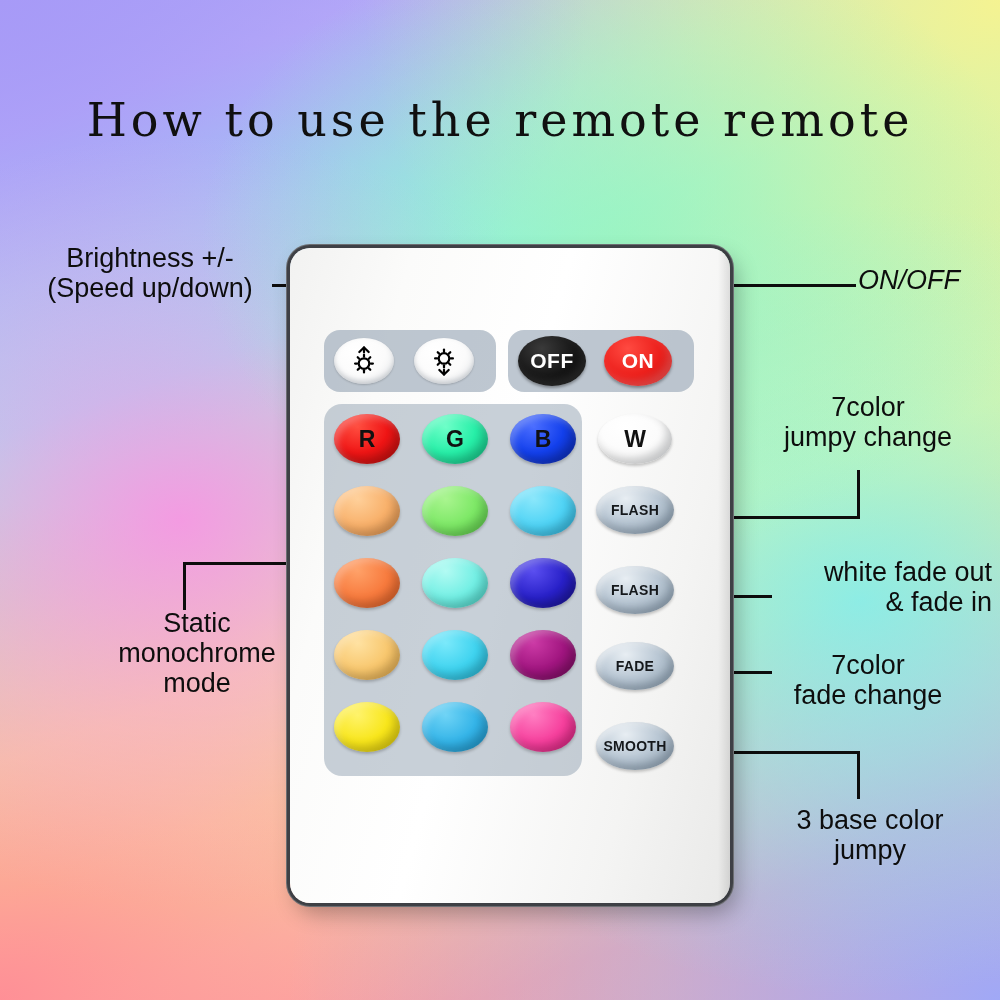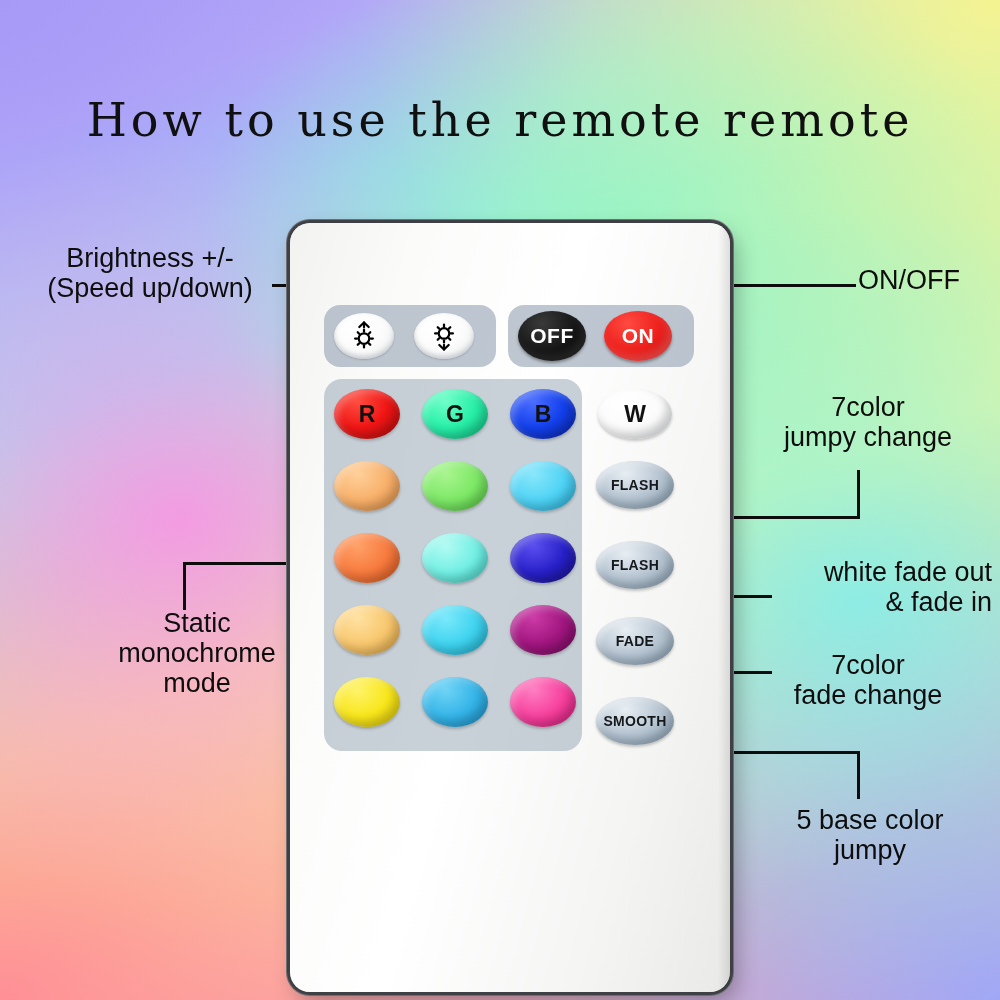--- a/index.html
+++ b/index.html
@@ -60,21 +60,21 @@
   .title{
     position:absolute;left:0;right:0;top:93px;
     text-align:center;
     font-family:"DejaVu Serif",serif;
     font-size:46px;letter-spacing:4px;color:#101010;
     white-space:nowrap;
   }
 
   
   .remote{
-    position:absolute;left:290px;top:223px;width:440px;height:769px;
+    position:absolute;left:290px;top:248px;width:440px;height:655px;
     border-radius:20px;
     background:linear-gradient(105deg,#f2f2f1 0%,#fbfbfa 20%,#ffffff 46%,#f4f4f3 78%,#e9e9e8 100%);
     box-shadow:
       0 0 0 3px #3e4045,
       0 0 0 4px #6c6e72,
       6px 10px 22px rgba(0,0,0,.30);
   }
   .remote:after{ 
     content:"";position:absolute;right:0;top:0;bottom:0;width:12px;border-radius:0 17px 17px 0;
     background:linear-gradient(90deg,rgba(0,0,0,0),rgba(0,0,0,.10));
@@ -133,21 +133,21 @@
   }
 
   
   .label{
     position:absolute;color:#0d0d0d;
     font-family:"Liberation Sans",sans-serif;
     font-size:27px;line-height:1.12;white-space:pre-line;
   }
   .lbl-bright{left:10px;top:243px;width:280px;text-align:center;}
   .lbl-static{left:92px;top:608px;width:210px;text-align:center;}
-  .lbl-onoff{left:858px;top:265px;text-align:left;}
+  .lbl-onoff{left:858px;top:265px;text-align:left;font-style:italic;}
   .lbl-jump{left:748px;top:392px;width:240px;text-align:center;}
   .lbl-white{left:744px;top:557px;width:248px;text-align:right;}
   .lbl-fade{left:748px;top:650px;width:240px;text-align:center;}
   .lbl-base{left:754px;top:805px;width:232px;text-align:center;}
 
   
   .ln{position:absolute;background:#0d0d0d;}
   .lnh{height:3px;}
   .lnv{width:3px;}
 </style>
@@ -267,16 +267,16 @@
   <div class="label lbl-static">Static
 monochrome
 mode</div>
   <div class="label lbl-onoff">ON/OFF</div>
   <div class="label lbl-jump">7color
 jumpy change</div>
   <div class="label lbl-white">white fade out
 &amp; fade in</div>
   <div class="label lbl-fade">7color
 fade change</div>
-  <div class="label lbl-base">5 base color
+  <div class="label lbl-base">3 base color
 jumpy</div>
 
 </div>
 
 </body></html>

